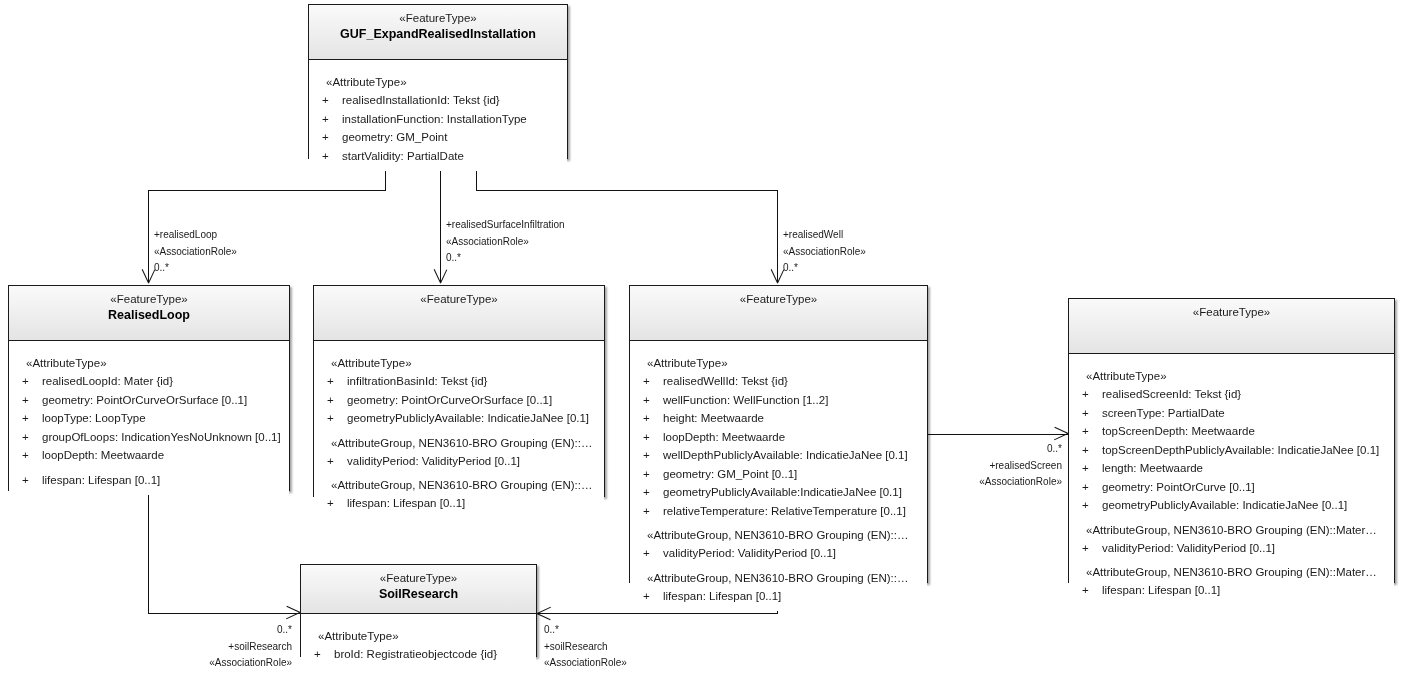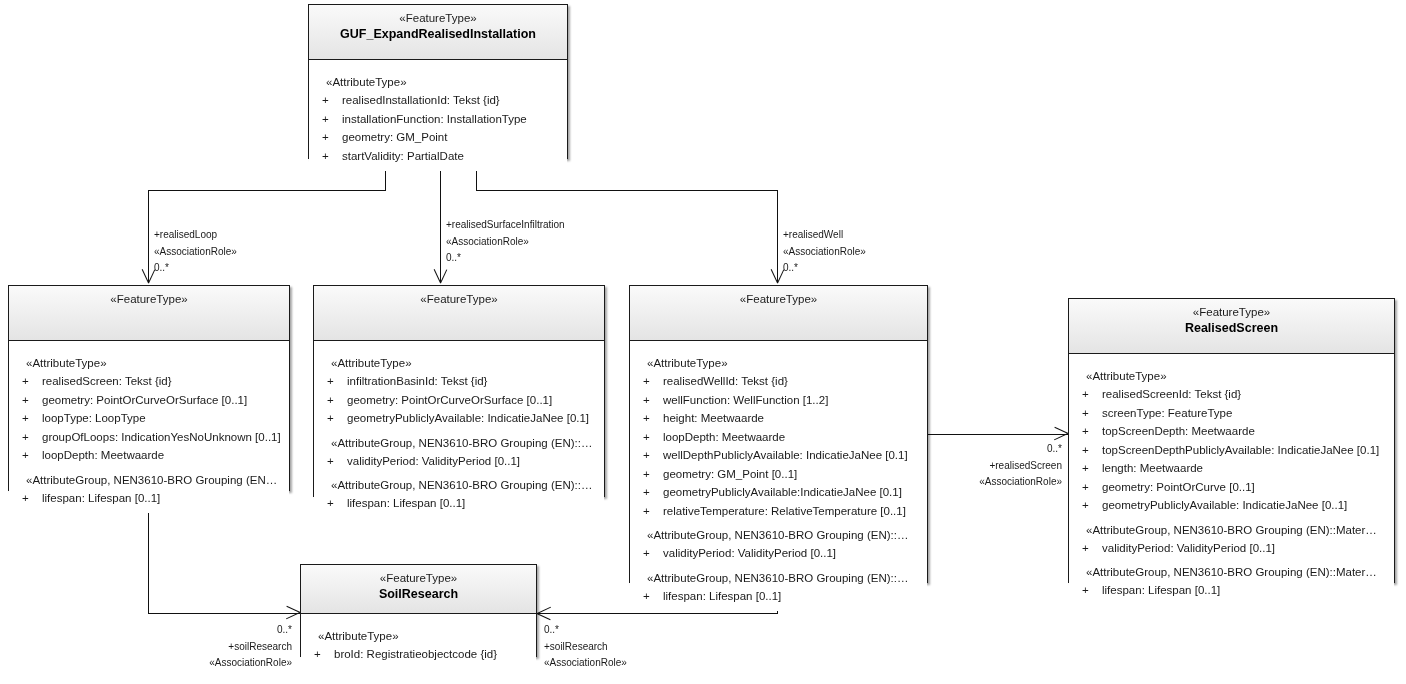--- a/index.html
+++ b/index.html
@@ -217,30 +217,30 @@
       <div class="attr-row"><span class="vis">+</span><span>realisedInstallationId: Tekst {id}</span></div>
       <div class="attr-row"><span class="vis">+</span><span>installationFunction: InstallationType</span></div>
       <div class="attr-row"><span class="vis">+</span><span>geometry: GM_Point</span></div>
       <div class="attr-row"><span class="vis">+</span><span>startValidity: PartialDate</span></div>
     </div>
   </div>
 
   <div class="uml-class" style="left:8px; top:285px; width:282px; height:206px;">
     <div class="uml-header" style="height:55px;">
       <span class="stereo">«FeatureType»</span>
-    </div>
-    <div class="uml-body">
-      <div class="attr-group-label">«AttributeType»</div>
-      <div class="attr-row"><span class="vis">+</span><span>realisedScreen: Tekst {id}</span></div>
+      <span class="cls-name">RealisedLoop</span>
+    </div>
+    <div class="uml-body">
+      <div class="attr-group-label">«AttributeType»</div>
+      <div class="attr-row"><span class="vis">+</span><span>realisedLoopId: Mater {id}</span></div>
       <div class="attr-row"><span class="vis">+</span><span>geometry: PointOrCurveOrSurface [0..1]</span></div>
       <div class="attr-row"><span class="vis">+</span><span>loopType: LoopType</span></div>
       <div class="attr-row"><span class="vis">+</span><span>groupOfLoops: IndicationYesNoUnknown [0..1]</span></div>
       <div class="attr-row"><span class="vis">+</span><span>loopDepth: Meetwaarde</span></div>
       <div class="gap"></div>
-      <div class="attr-group-label">«AttributeGroup, NEN3610-BRO Grouping (EN…</div>
       <div class="attr-row"><span class="vis">+</span><span>lifespan: Lifespan [0..1]</span></div>
     </div>
   </div>
 
   <div class="uml-class" style="left:313px; top:285px; width:292px; height:212px;">
     <div class="uml-header" style="height:55px;">
       <span class="stereo">«FeatureType»</span>
     </div>
     <div class="uml-body">
       <div class="attr-group-label">«AttributeType»</div>
@@ -275,26 +275,25 @@
       <div class="attr-row"><span class="vis">+</span><span>validityPeriod: ValidityPeriod [0..1]</span></div>
       <div class="gap"></div>
       <div class="attr-group-label">«AttributeGroup, NEN3610-BRO Grouping (EN)::…</div>
       <div class="attr-row"><span class="vis">+</span><span>lifespan: Lifespan [0..1]</span></div>
     </div>
   </div>
 
   <div class="uml-class" style="left:1068px; top:298px; width:327px; height:285px;">
     <div class="uml-header" style="height:55px;">
       <span class="stereo">«FeatureType»</span>
-      <span class="cls-name">RealisedScreen</span>
     </div>
     <div class="uml-body">
       <div class="attr-group-label">«AttributeType»</div>
       <div class="attr-row"><span class="vis">+</span><span>realisedScreenId: Tekst {id}</span></div>
-      <div class="attr-row"><span class="vis">+</span><span>screenType: FeatureType</span></div>
+      <div class="attr-row"><span class="vis">+</span><span>screenType: PartialDate</span></div>
       <div class="attr-row"><span class="vis">+</span><span>topScreenDepth: Meetwaarde</span></div>
       <div class="attr-row"><span class="vis">+</span><span>topScreenDepthPubliclyAvailable: IndicatieJaNee [0.1]</span></div>
       <div class="attr-row"><span class="vis">+</span><span>length: Meetwaarde</span></div>
       <div class="attr-row"><span class="vis">+</span><span>geometry: PointOrCurve [0..1]</span></div>
       <div class="attr-row"><span class="vis">+</span><span>geometryPubliclyAvailable: IndicatieJaNee [0..1]</span></div>
       <div class="gap"></div>
       <div class="attr-group-label">«AttributeGroup, NEN3610-BRO Grouping (EN)::Mater…</div>
       <div class="attr-row"><span class="vis">+</span><span>validityPeriod: ValidityPeriod [0..1]</span></div>
       <div class="gap"></div>
       <div class="attr-group-label">«AttributeGroup, NEN3610-BRO Grouping (EN)::Mater…</div>

